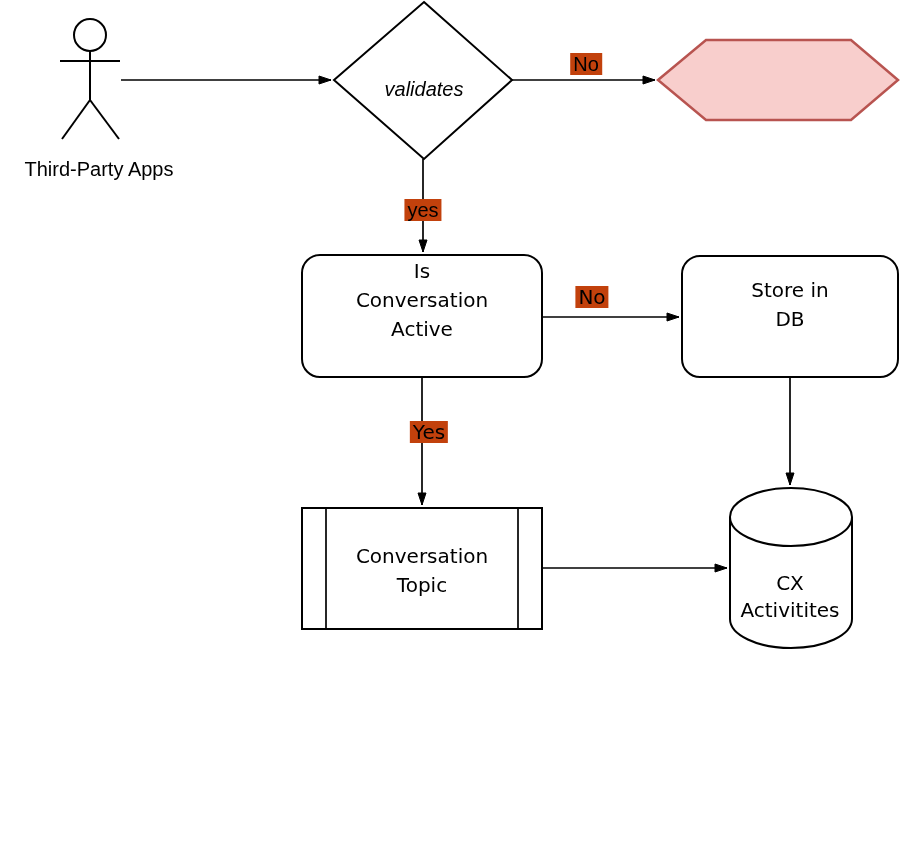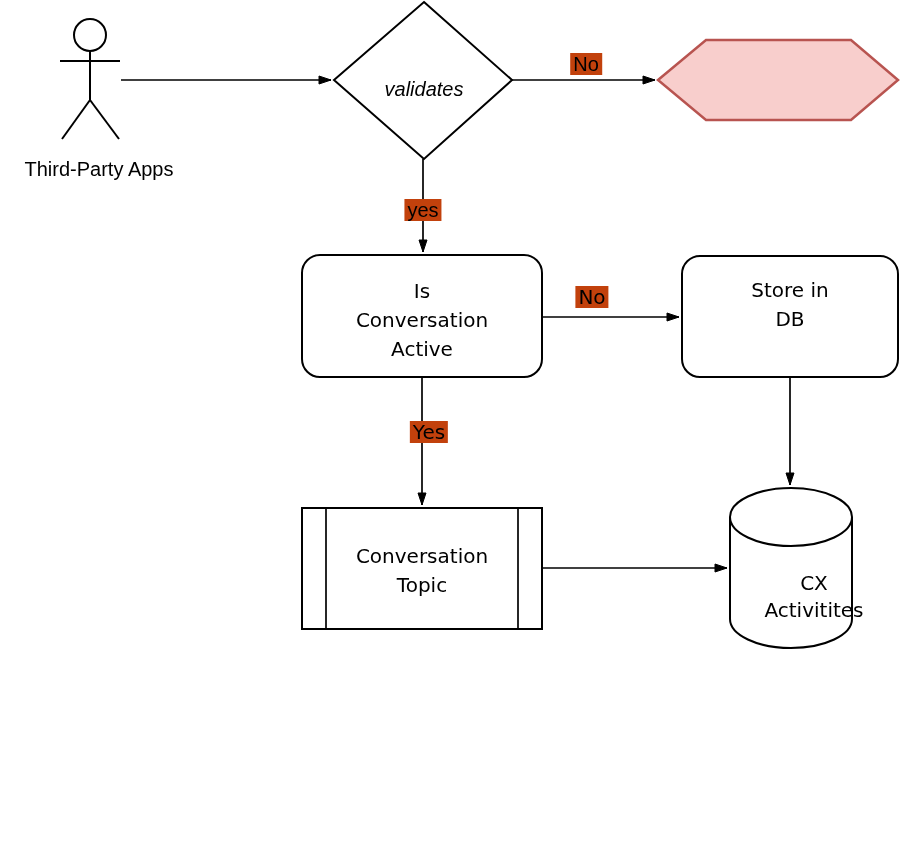--- a/index.html
+++ b/index.html
@@ -90,30 +90,30 @@
       <path d="M730,517 A61,29 0 0 1 852,517 L852,619 A61,29 0 0 1 730,619 Z" fill="#ffffff" stroke="#000000" stroke-width="2"></path>
       <path d="M730,517 A61,29 0 0 0 852,517" fill="none" stroke="#000000" stroke-width="2"></path>
     </g>
   </svg>
 
   <div class="lbl f1" style="left:91px; top:169px;margin-left:8px;">Third-Party Apps</div>
 
   <div class="lbl f1" style="left:424px; top:89px;font-style:italic;">validates</div>
 
 
-  <div class="lbl f2" style="left:422px; top:320px;">Is
+  <div class="lbl f2" style="left:422px; top:300px;">Is
 Conversation
 Active</div>
 
   <div class="lbl f2" style="left:790px; top:305px;">Store in DB</div>
 
   <div class="lbl f2" style="left:422px; top:571px;">Conversation
 Topic</div>
 
-  <div class="lbl f2" style="left:790px; top:597px; line-height:27px;margin-left:24px;">CX
+  <div class="lbl f2" style="left:790px; top:597px; line-height:27px;">CX
 Activitites</div>
 
   <div class="lbl f1 edge-lbl" style="left:586px; top:64px;">No</div>
 
   <div class="lbl f1 edge-lbl" style="left:423px; top:210px;">yes</div>
 
   <div class="lbl f2 edge-lbl" style="left:592px; top:297px;">No</div>
 
   <div class="lbl f2 edge-lbl" style="left:429px; top:432px;">Yes</div>
 

